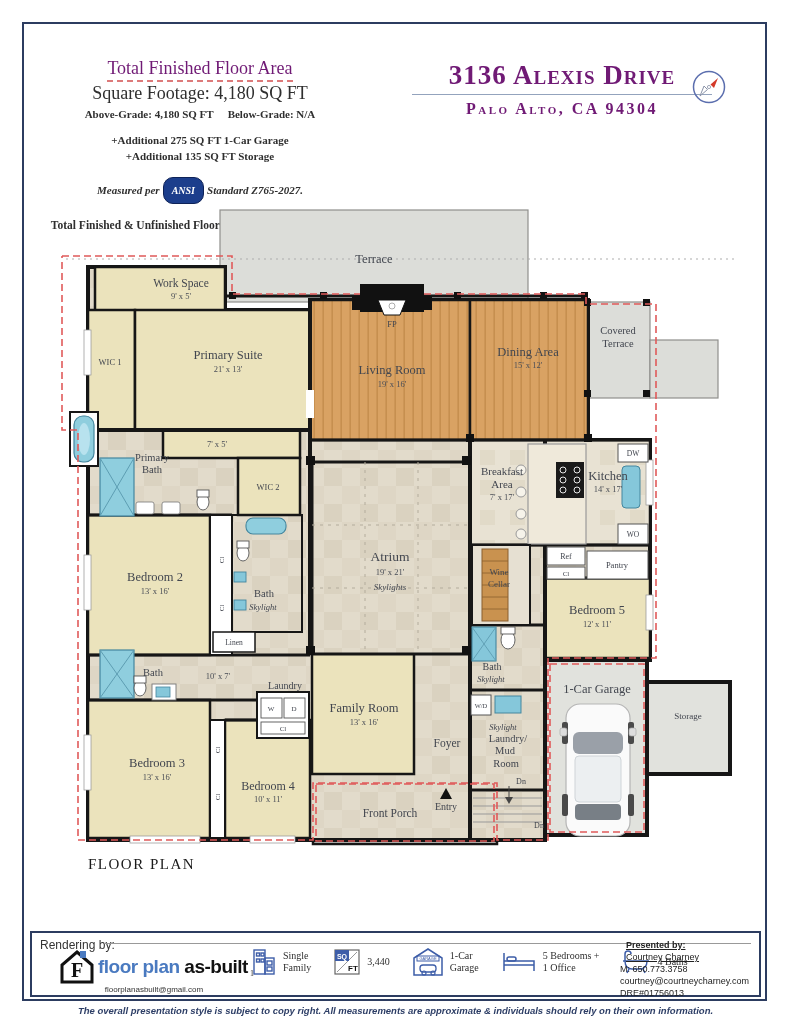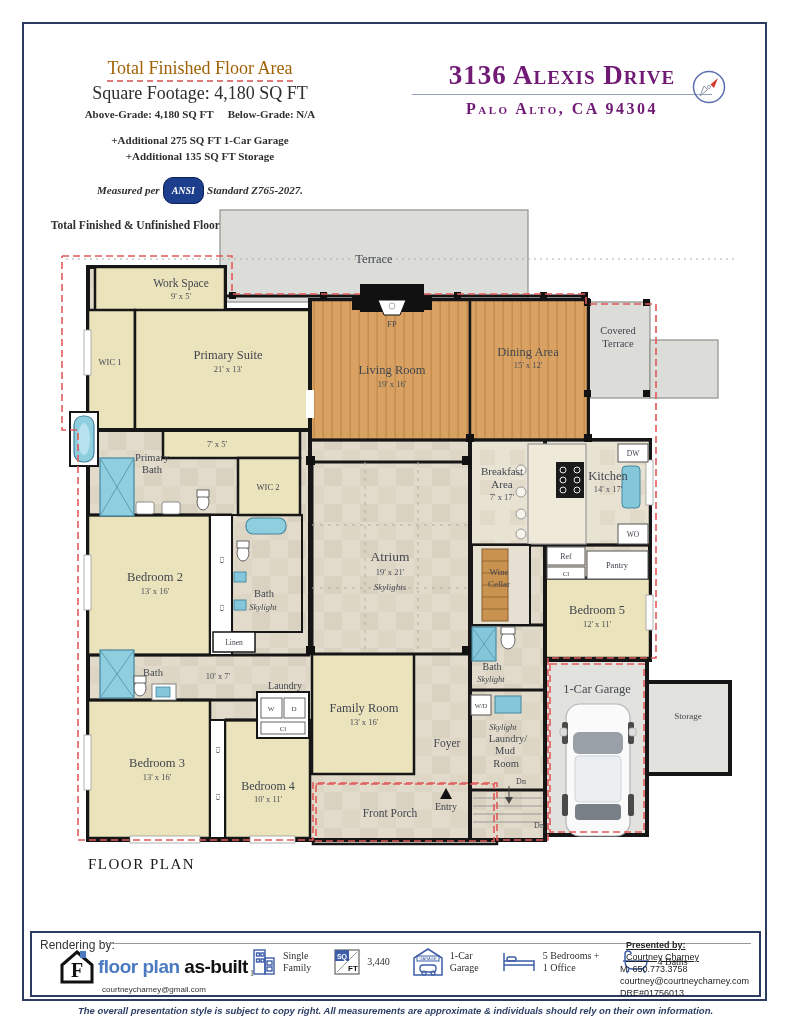--- a/index.html
+++ b/index.html
@@ -1,20 +1,20 @@
 <!DOCTYPE html>
 <html><head>
 <meta charset="utf-8">
 <style>
   html,body{margin:0;padding:0;}
   body{width:791px;height:1024px;background:#fff;position:relative;font-family:"Liberation Serif",serif;color:#2f2f2f;overflow:hidden;}
   .page-border{position:absolute;left:22px;top:22px;width:745px;height:979px;border:2px solid #2c3c60;box-sizing:border-box;}
   
   .stats-block{position:absolute;left:45px;top:58px;width:310px;text-align:center;}
-  .h1a{font-size:18px;color:#a16207;display:inline-block;border-bottom:2px dashed #dd7a7a;padding-bottom:1px;}
+  .h1a{font-size:18px;color:#701a75;display:inline-block;border-bottom:2px dashed #dd7a7a;padding-bottom:1px;}
   .h1b{font-size:18px;margin-top:1px;}
   .grades{font-size:11px;font-weight:bold;margin-top:4px;}
   .grades span{margin:0 7px;font-family:Liberation Serif, serif;}
   .adds{font-size:11px;font-weight:bold;margin-top:13px;line-height:1.45;}
   .meas{font-size:11px;font-weight:bold;font-style:italic;margin-top:12px;}
   .ansi{display:inline-block;background:#1c3e8c;color:#fff;border:1px solid #0e2257;border-radius:10px;padding:7px 8px;font-size:10px;font-weight:bold;font-style:italic;margin:0 3px;}
   .total{font-size:11.5px;font-weight:bold;margin-top:15px;}
   
   .title-block{position:absolute;left:397px;top:60px;width:330px;text-align:center;color:#701a75;}
   .addr{font-size:27px;font-weight:700;font-variant:small-caps;letter-spacing:1px;}
@@ -362,21 +362,21 @@
       <svg width="34" height="34" viewBox="0 0 34 34">
         <polygon points="17,2 32,15 32,32 2,32 2,15" fill="none" stroke="#111" stroke-width="3"></polygon>
         <rect x="20" y="1" width="6" height="7" fill="#4a7ac0"></rect>
         <text x="17" y="27" text-anchor="middle" font-family="Liberation Serif, serif" font-weight="bold" font-size="20" fill="#111">F</text>
       </svg>
       <div class="brand">
         <span class="blue">floor plan</span>
         <span class="black">as-built</span>
       </div>
     </div>
-    <div class="logo-email">courtneycharney@gmail.com</div>
+    <div class="logo-email">floorplanasbuilt@gmail.com</div>
   </div>
 
   <div class="stat-row">
     <div class="stat">
       <svg width="30" height="32" viewBox="0 0 30 32">
         <g fill="none" stroke="#3d5da8" stroke-width="1.4">
           <rect x="7" y="4" width="11" height="24"></rect>
           <rect x="18" y="12" width="9" height="16"></rect>
           <rect x="9.5" y="7" width="3" height="3"></rect>
             <rect x="14" y="7" width="3" height="3"></rect>

